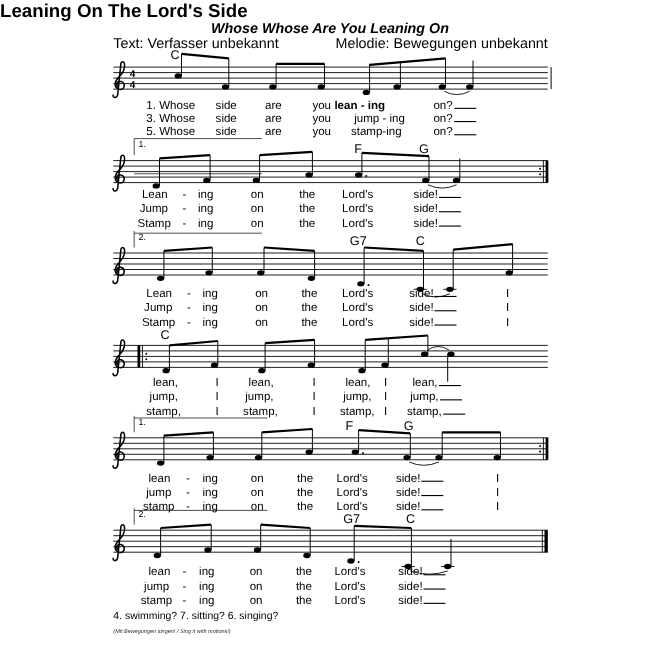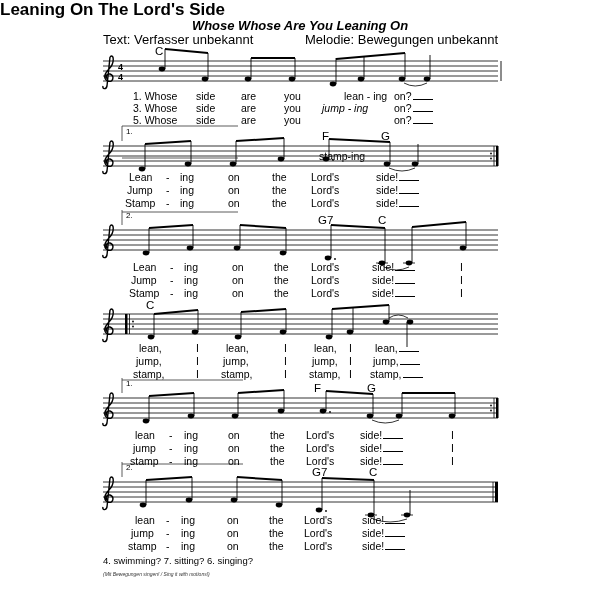--- a/index.html
+++ b/index.html
@@ -262,35 +262,35 @@
 <div class="chord" style="left:314px;top:382px;">F</div>
 <div class="chord" style="left:367px;top:382px;">G</div>
 <div class="chord" style="left:312px;top:466px;">G7</div>
 <div class="chord" style="left:369px;top:466px;">C</div>
 
 <div>
   <div class="lyric" style="left:133px;top:90px;">1. Whose</div>
   <div class="lyric" style="left:196px;top:90px;">side</div>
   <div class="lyric" style="left:241px;top:90px;">are</div>
   <div class="lyric" style="left:284px;top:90px;">you</div>
-  <div class="lyric" style="left:344px;top:90px;">lean - ing</div>
+  <div class="lyric" style="left:304px;top:90px;font-weight:bold;">lean - ing</div>
   <div class="lyric" style="left:394px;top:90px;"><span>on?</span><span class="ext"></span></div>
 
   <div class="lyric" style="left:133px;top:102px;">3. Whose</div>
   <div class="lyric" style="left:196px;top:102px;">side</div>
   <div class="lyric" style="left:241px;top:102px;">are</div>
   <div class="lyric" style="left:284px;top:102px;">you</div>
-  <div class="lyric" style="left:322px;top:102px;font-style:italic;">jump - ing</div>
+  <div class="lyric" style="left:322px;top:102px;">jump - ing</div>
   <div class="lyric" style="left:394px;top:102px;"><span>on?</span><span class="ext"></span></div>
 
   <div class="lyric" style="left:133px;top:114px;">5. Whose</div>
   <div class="lyric" style="left:196px;top:114px;">side</div>
   <div class="lyric" style="left:241px;top:114px;">are</div>
   <div class="lyric" style="left:284px;top:114px;">you</div>
-  <div class="lyric" style="left:319px;top:114px;margin-top:36px;">stamp-ing</div>
+  <div class="lyric" style="left:319px;top:114px;">stamp-ing</div>
   <div class="lyric" style="left:394px;top:114px;"><span>on?</span><span class="ext"></span></div>
 </div>
 
 <div>
   <div class="lyric" style="left:129px;top:171px;">Lean</div>
   <div class="lyric" style="left:166px;top:171px;">-</div>
   <div class="lyric" style="left:180px;top:171px;">ing</div>
   <div class="lyric" style="left:228px;top:171px;">on</div>
   <div class="lyric" style="left:272px;top:171px;">the</div>
   <div class="lyric" style="left:311px;top:171px;">Lord's</div>

